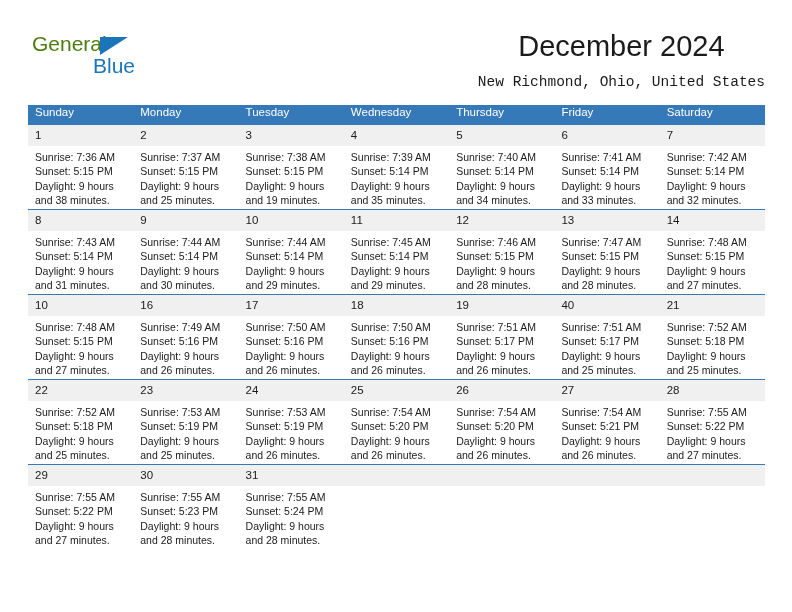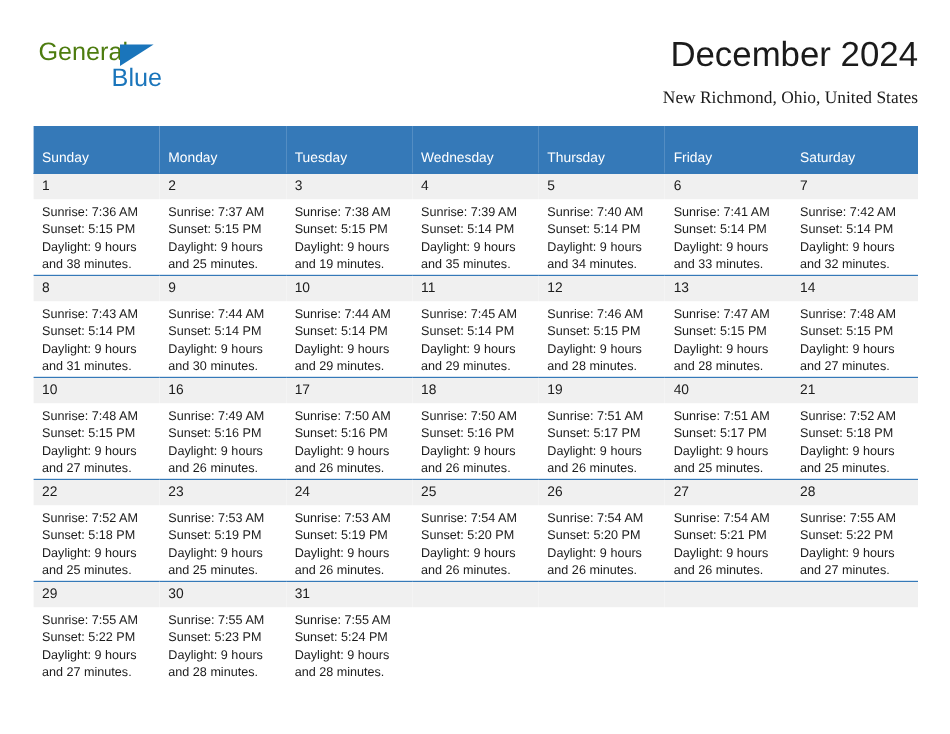--- a/index.html
+++ b/index.html
@@ -70,48 +70,49 @@
     right: 0;
     top: 0;
     text-align: right;
   }
   .cal-title {
     font-size: 29px;
     color: #1b1b1b;
     line-height: 36px;
     white-space: nowrap;
     font-family: "Liberation Sans", sans-serif;
+    text-align: center;
   }
   .cal-subtitle {
     font-size: 14.5px;
     color: #1b1b1b;
     line-height: 20px;
     margin-top: 8px;
     white-space: nowrap;
-    font-family: Liberation Serif, serif;
+    font-family: Liberation Mono, monospace;
   }
 
   
   .calendar {
     position: absolute;
     left: 28px;
     top: 105px;
     width: 737px;
     border-collapse: collapse;
     table-layout: fixed;
   }
   .calendar col { width: 105.28px; }
 
   .calendar thead th {
     background: #3579b8;
     color: #ffffff;
     font-size: 11.5px;
     font-weight: normal;
     text-align: left;
-    padding: 20px 0 5px 7px;
+    padding: 0 0 5px 7px;
     line-height: 14px;
     font-family: "Liberation Sans", sans-serif;
   }
 
   .week-row td {
     vertical-align: top;
     padding: 0;
     border-top: 1.2px solid #3579b8;
     background: #ffffff;
   }

